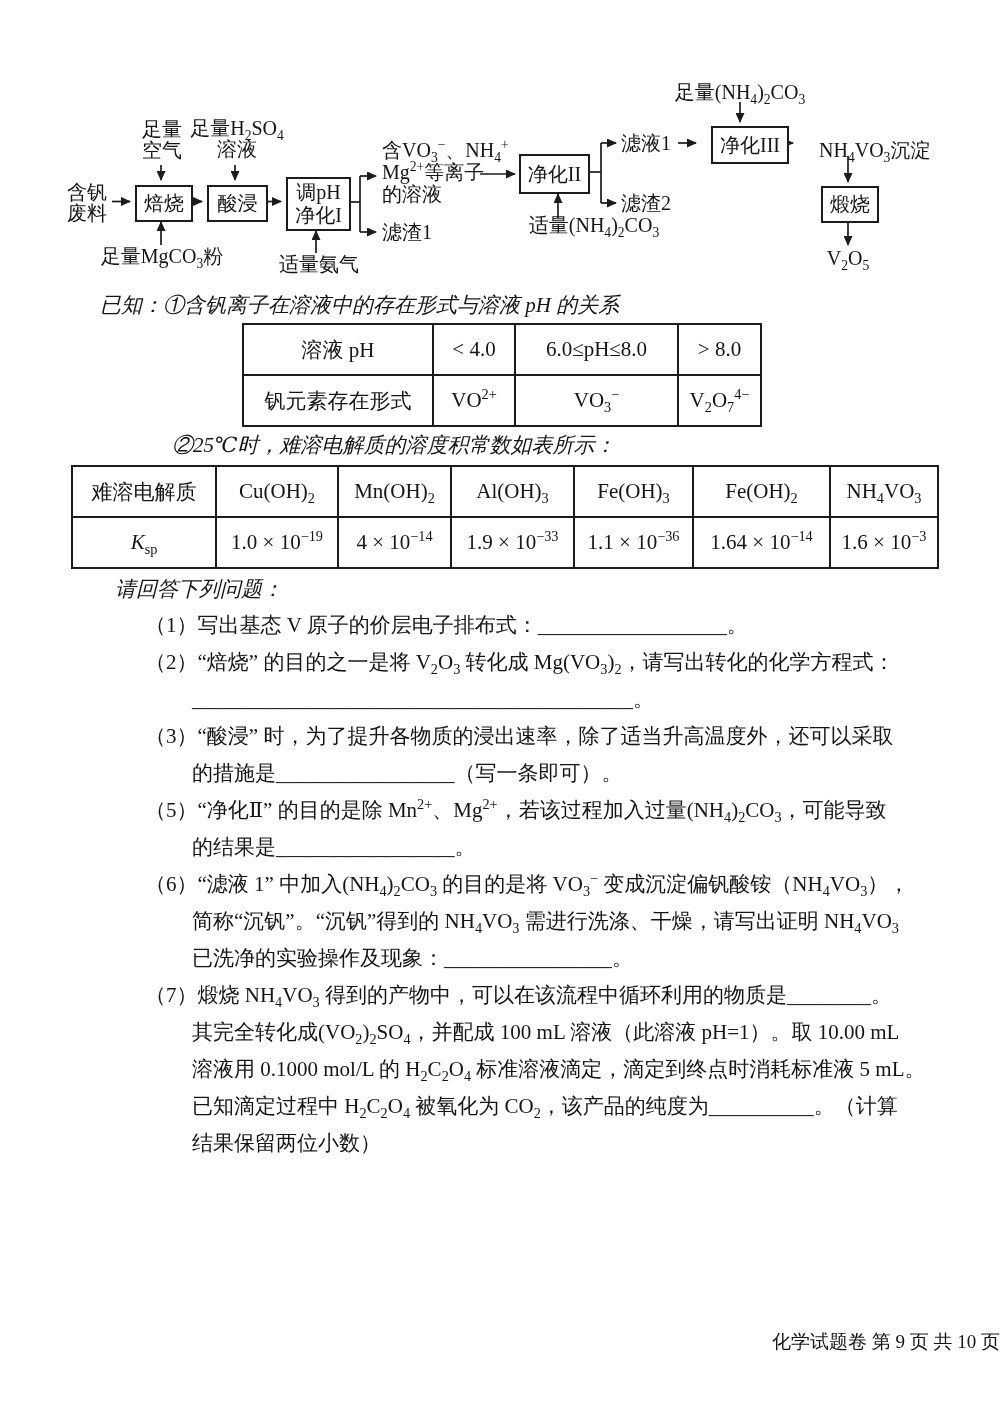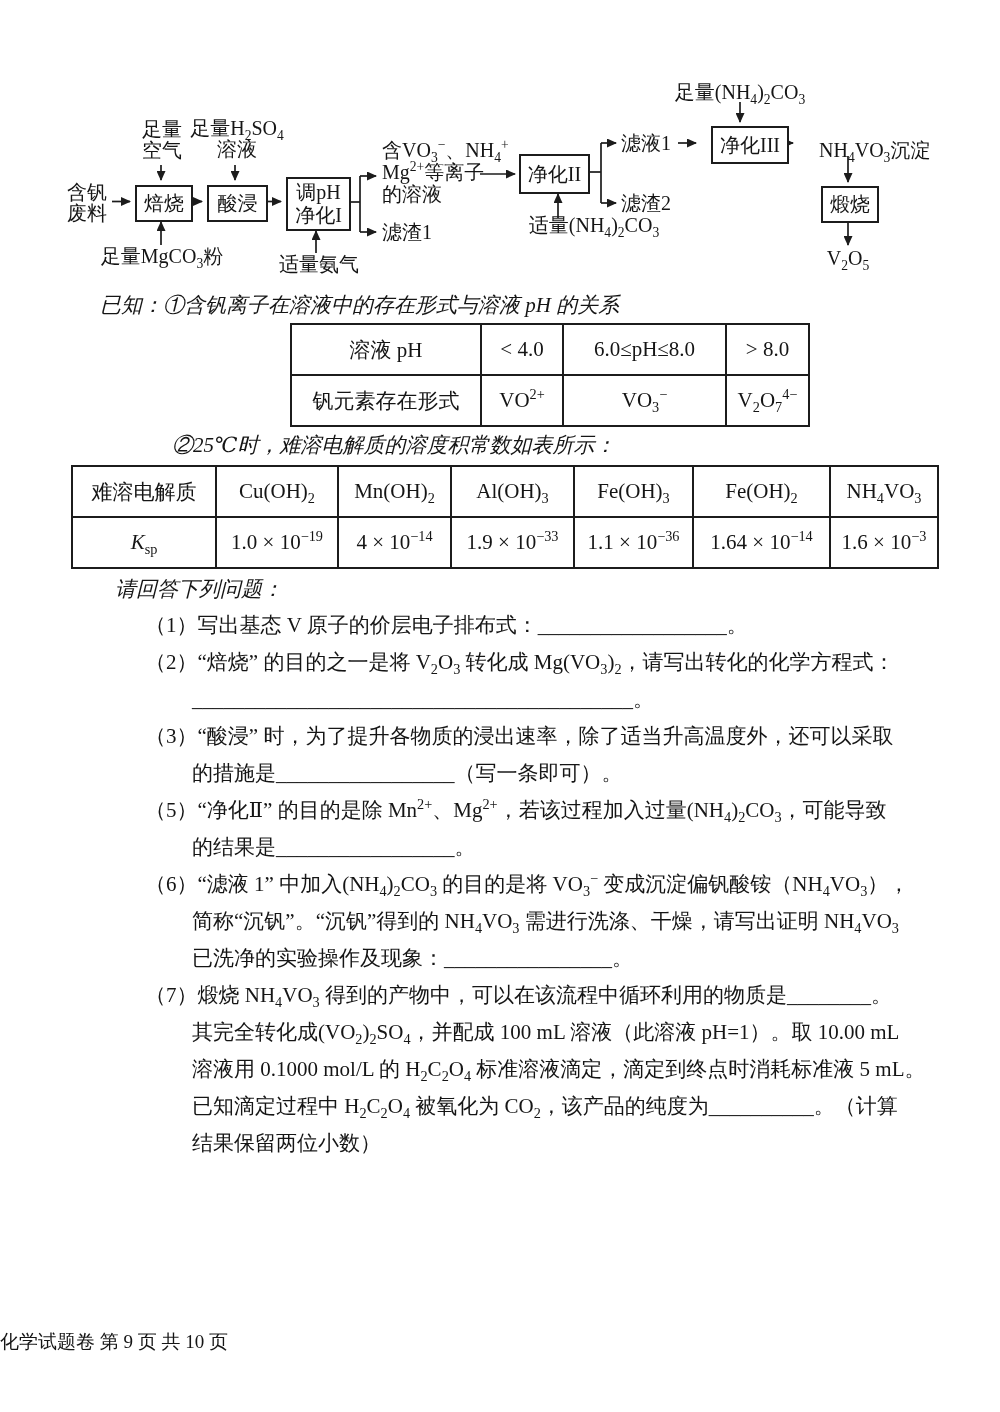--- a/index.html
+++ b/index.html
@@ -30,21 +30,21 @@
   table{border-collapse:collapse;position:absolute;table-layout:fixed;background:#fff;}
   td{
     border:2px solid #1c1c1c;text-align:center;vertical-align:middle;
     padding:0;font-size:21px;height:49px;white-space:nowrap;
   }
   
   #questions{left:113px;top:607px;width:860px;margin-left:32px;}
   .qline{height:37px;line-height:37px;font-size:21px;white-space:nowrap;}
   .qline.cont{padding-left:47px;}
   
-  #footer{left:0;top:1329px;width:1000px;text-align:left;font-size:19px;font-family:Liberation Serif, serif;}
+  #footer{left:0;top:1329px;width:1000px;text-align:right;font-size:19px;font-family:Liberation Serif, serif;}
 </style>
 </head>
 <body>
 
 <div class="page">
 
   <div class="abs" id="diagram">
     <svg id="flow-svg" width="1000" height="292">
       <defs>
         <marker id="arr" markerWidth="11" markerHeight="9" refX="9" refY="4.5" orient="auto" markerUnits="userSpaceOnUse">
@@ -91,21 +91,21 @@
     <div class="flabel left" style="left:621px;top:193px;width:58px;">滤渣2</div>
     <div class="fnode" style="left:701px;top:126px;width:74px;height:34px;margin-left:10px;">净化III</div>
     <div class="flabel" style="left:667px;top:82px;width:146px;">足量(NH<sub>4</sub>)<sub>2</sub>CO<sub>3</sub></div>
     <div class="flabel left" style="left:799px;top:140px;width:132px;margin-left:20px;">NH<sub>4</sub>VO<sub>3</sub>沉淀</div>
     <div class="fnode" style="left:821px;top:186px;width:54px;height:33px;">煅烧</div>
     <div class="flabel" style="left:820px;top:248px;width:56px;">V<sub>2</sub>O<sub>5</sub></div>
   </div>
 
   <div class="intro" style="left:100px;top:291px;">已知：①含钒离子在溶液中的存在形式与溶液 pH 的关系</div>
 
-  <table style="left:242px;top:323px;margin-left:48px;">
+  <table style="left:242px;top:323px;">
     <colgroup>
         <col style="width:190px">
         <col style="width:82px">
         <col style="width:163px">
         <col style="width:83px">
       </colgroup>
     <tbody>
       <tr>
         <td>溶液 pH</td>
         <td>&lt; 4.0</td>

